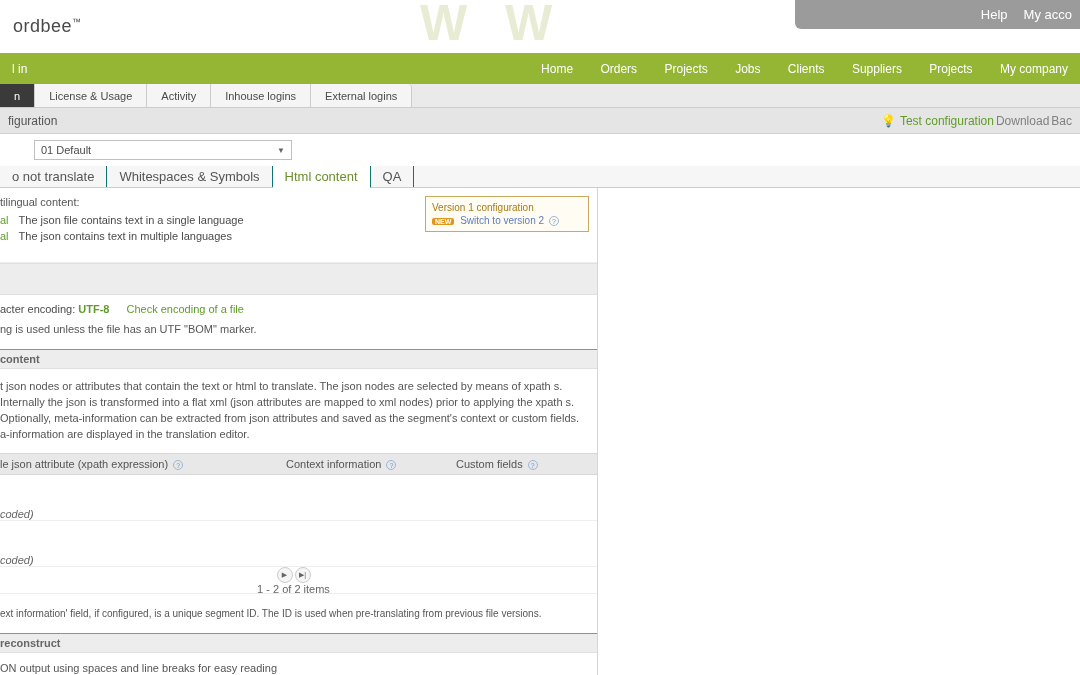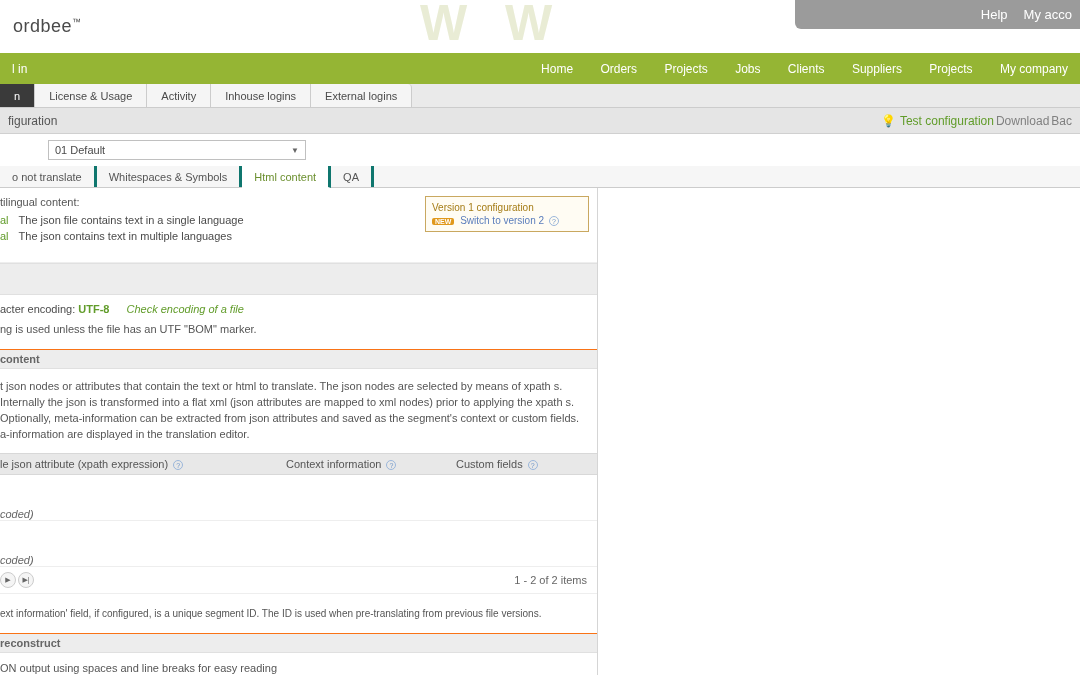--- a/index.html
+++ b/index.html
@@ -22,26 +22,26 @@
 .tab.active { background: #3a3a3a; color: #fff; }
 .tab:last-child { border-top-right-radius: 4px; }
 
 .title-bar { height: 26px; background: #e5e5e5; border-bottom: 1px solid #d0d0d0; display: flex; align-items: center; justify-content: space-between; padding: 0 8px; }
 .title-bar .left { font-size: 12px; font-weight: 400; color: #555; }
 .title-bar .right { display: flex; align-items: center; gap: 2px; }
 .title-bar .test-link { color: #619c2a; font-weight: 500; font-size: 12px; }
 .title-bar .plain-link { color: #808080; font-size: 12px; }
 .bulb { color: #f2c820; margin-right: 4px; }
 
-.dropdown-row { height: 32px; display: flex; align-items: center; padding-left: 48px; background: #fff; }
+.dropdown-row { height: 32px; display: flex; align-items: center; padding-left: 34px; background: #fff; }
 .dropdown { width: 258px; height: 20px; border: 1px solid #c0c0c0; background: #fff; display: flex; align-items: center; justify-content: space-between; padding: 0 6px; font-size: 11px; cursor: pointer; }
 .dropdown-arrow { font-size: 8px; color: #666; }
 
 .subtab-row { height: 22px; display: flex; align-items: stretch; border-bottom: 1px solid #ccc; background: #f6f6f6; }
-.subtab { padding: 0 12px; display: flex; align-items: center; font-size: 11px; border-right: 3px solid #0f766e; cursor: pointer; color: #555; }
+.subtab { padding: 0 12px; display: flex; align-items: center; font-size: 13px; border-right: 1px solid #0f766e; cursor: pointer; color: #555; }
 .subtab.active { background: #fff; border-bottom: 1px solid #fff; margin-bottom: -1px; color: #6b8f2e; }
 
 .content-wrapper { display: flex; }
 .content-main { width: 598px; border-right: 1px solid #d5d5d5; }
 
 .section { padding: 8px 0 10px 0; }
 
 .multilingual { position: relative; padding-bottom: 16px; border-bottom: 1px solid #eee; }
 .multilingual-label { font-size: 11px; color: #555; margin-bottom: 6px; }
 .radio-row { display: flex; align-items: center; margin-bottom: 4px; font-size: 11px; }
@@ -49,36 +49,36 @@
 .version-box { position: absolute; right: 8px; top: 8px; width: 164px; border: 1px solid #c9a860; background: #fffcf3; padding: 5px 6px; font-size: 10px; }
 .version-box .v-title { color: #a57c15; font-weight: 500; margin-bottom: 2px; }
 .version-box .new-badge { display: inline-block; background: #e0981c; color: #fff; font-size: 7px; padding: 0 3px; border-radius: 2px; margin-right: 3px; font-weight: bold; }
 .version-box .switch-link { color: #5a7dbc; }
 .help-icon { display: inline-block; width: 10px; height: 10px; border: 1px solid #9bb7db; border-radius: 50%; color: #6d94c7; font-size: 7px; text-align: center; line-height: 9px; margin-left: 2px; }
 
 .gray-band { background: #ededed; height: 32px; border-top: 1px solid #e0e0e0; border-bottom: 1px solid #e0e0e0; display: flex; align-items: center; font-size: 11px; color: #555; padding-left: 0; }
 
 .encoding-row { padding: 8px 0 4px 0; font-size: 11px; }
 .encoding-row .enc-val { color: #619c2a; font-weight: bold; }
-.encoding-row .check-link { color: #619c2a; margin-left: 14px; font-style: italic; }
+.encoding-row .check-link { color: #619c2a; margin-left: 14px; }
 .encoding-desc { font-size: 11px; color: #555; margin-top: 4px; }
 
 .section-header { background: #ededed; height: 20px; display: flex; align-items: center; font-size: 11px; font-weight: 600; color: #666; padding-left: 0; border-top: 1px solid #f97316; border-bottom: 1px solid #e0e0e0; }
 
 .text-block { font-size: 11px; color: #555; padding: 10px 10px 10px 0; line-height: 1.45; }
 
 .table-head-row { background: #e8e8e8; height: 22px; display: flex; align-items: center; font-size: 11px; color: #555; border-top: 1px solid #d8d8d8; border-bottom: 1px solid #d8d8d8; }
 .th1 { width: 286px; padding-left: 0; }
 .th2 { width: 170px; }
 .th3 { flex: 1; }
 
 .table-row { height: 46px; border-bottom: 1px solid #eee; display: flex; align-items: flex-end; font-size: 11px; color: #666; font-style: italic; }
 .table-row .cell { padding-left: 0; }
 
-.pager-row { height: 26px; display: flex; align-items: center; justify-content: space-between; padding: 0 10px 0 0; font-size: 11px; color: #666; }
+.pager-row { height: 26px; display: flex; align-items: center; justify-content: space-between; padding: 0 10px 0 0; font-size: 11px; color: #666; flex-direction: column; }
 .pager-btns { display: flex; gap: 2px; }
 .pager-btn { width: 16px; height: 16px; border: 1px solid #ccc; border-radius: 50%; background: #f5f5f5; display: flex; align-items: center; justify-content: center; font-size: 7px; color: #666; cursor: pointer; }
 
 .note-row { font-size: 10px; color: #555; padding: 14px 8px 14px 0; border-top: 1px solid #eee; }
 
 </style>
 </head>
 <body>
 
 <div class="logo-area">

